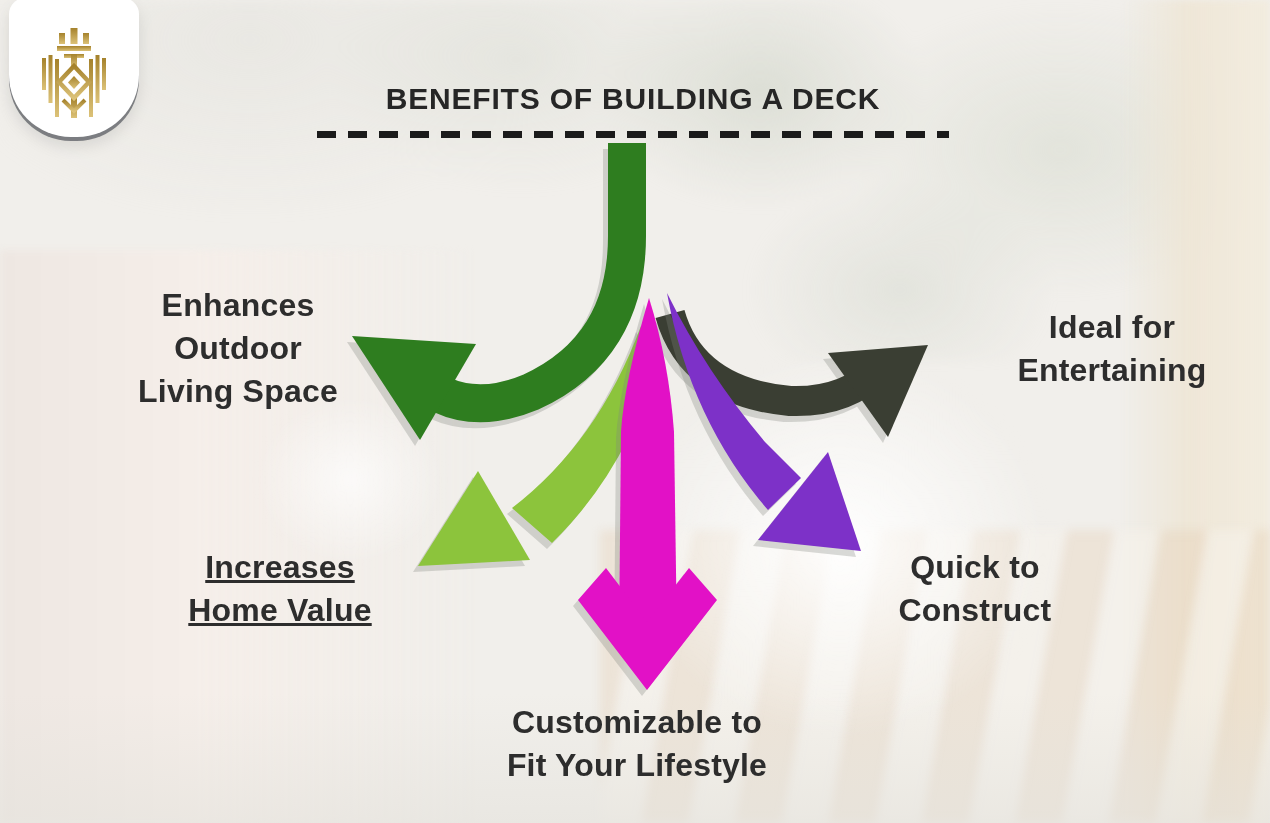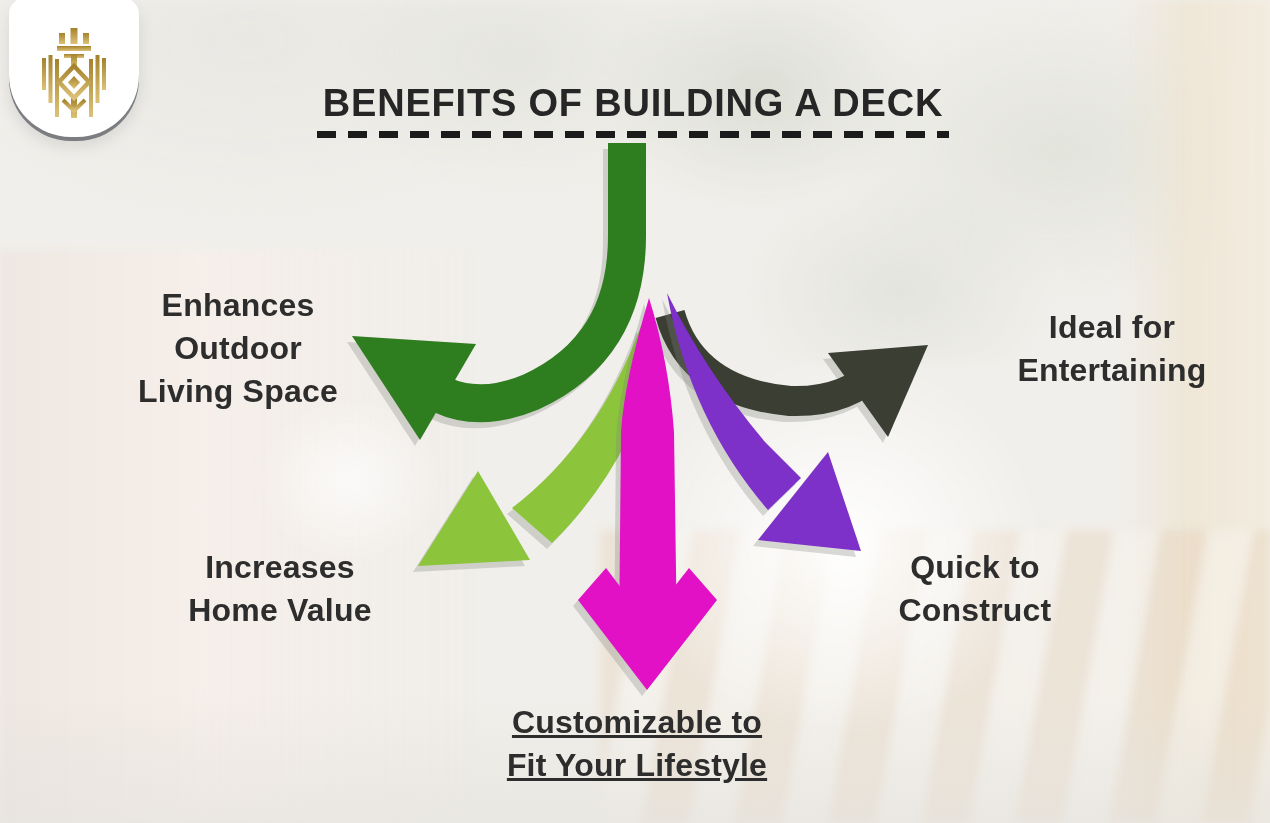--- a/index.html
+++ b/index.html
@@ -55,42 +55,42 @@
     background:#fff;
     border-radius:16px 16px 62px 62px;
     box-shadow:0 4px 0 rgba(118,120,124,.95), 0 9px 16px rgba(0,0,0,.10);
     display:flex;align-items:center;justify-content:center;
   }
   .logo-card svg{margin-top:14px;}
   
   .title{
     position:absolute;left:633px;top:82px;transform:translateX(-50%);
     white-space:nowrap;
-    font-size:38px;font-weight:700;letter-spacing:.8px;color:#262626;
+    font-size:30px;font-weight:700;letter-spacing:.8px;color:#262626;
   }
   .title-dashes{
     position:absolute;left:633px;top:131px;transform:translateX(-50%);
     width:632px;height:7px;
     background:repeating-linear-gradient(90deg,#1b1b1b 0 19px,transparent 19px 31px);
   }
   
   .arrows{position:absolute;left:0;top:0;}
   .arrow{filter:drop-shadow(-5px 6px 0 rgba(128,133,126,.30));}
   
   .benefit-label{
     position:absolute;transform:translateX(-50%);
     text-align:center;white-space:pre-line;
     font-size:32px;line-height:43px;font-weight:700;
     color:#2d2d2d;letter-spacing:.2px;
   }
   .pos-left{left:211px;top:284px;margin-left:27px;}
   .pos-right{left:1068px;top:306px;margin-left:44px;}
-  .pos-bottom-left{left:280px;top:546px;}
+  .pos-bottom-left{left:280px;top:546px;text-decoration:underline;}
   .pos-bottom-right{left:975px;top:546px;text-align:center;}
-  .pos-bottom-center{left:637px;top:701px;text-decoration:underline;}
+  .pos-bottom-center{left:637px;top:701px;}
 </style>
 </head>
 <body>
 
 <div class="backdrop">
   <div class="bg bg-foliage"></div>
   <div class="bg bg-left-panel"></div>
   <div class="bg bg-right-post"></div>
   <div class="bg bg-deck-boards"></div>
   <div class="bg bg-person"></div>

